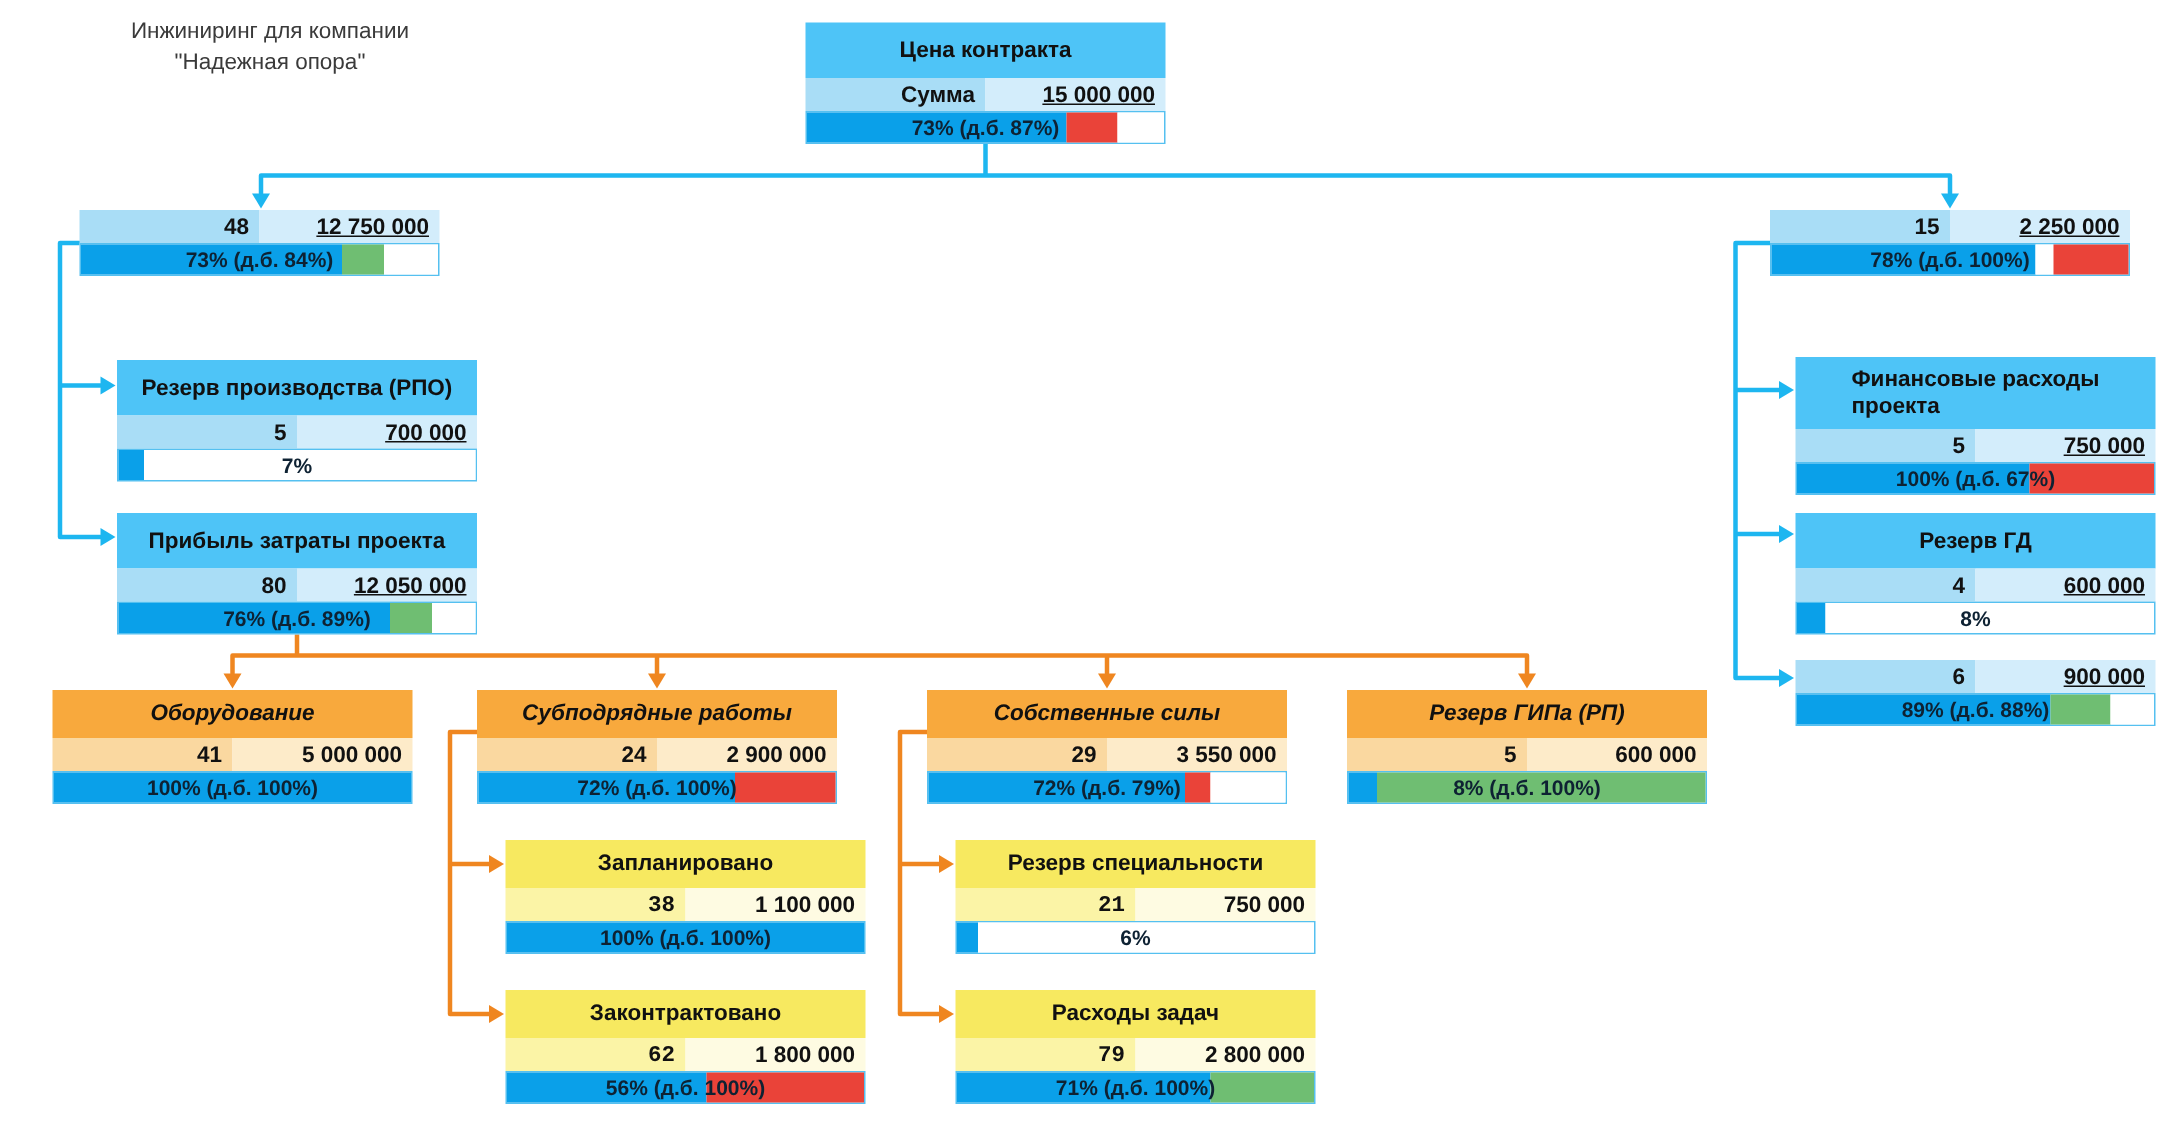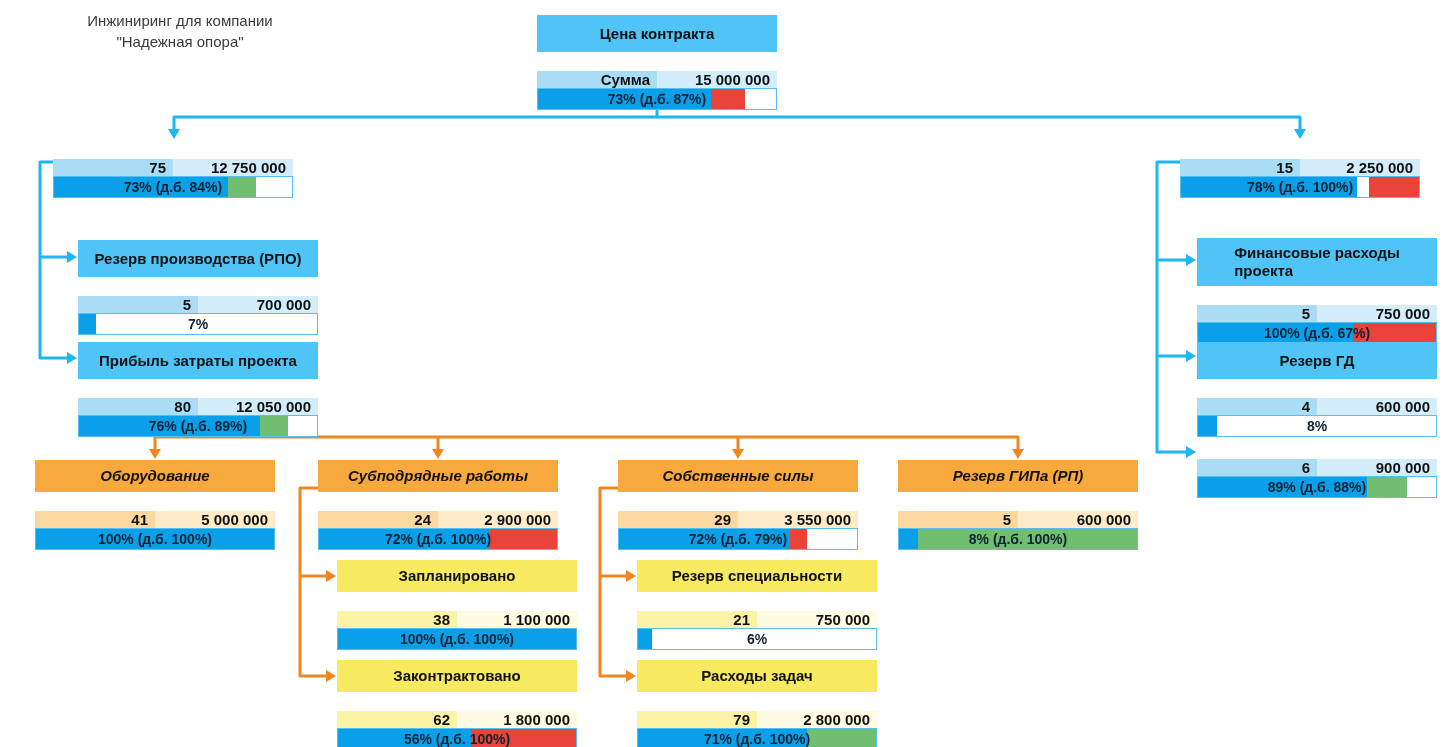--- a/index.html
+++ b/index.html
@@ -14,25 +14,25 @@
   svg .blue .arrow{fill:var(--conn-blue);stroke:none;}
   svg .orange .arrow{fill:var(--conn-orange);stroke:none;}
   .node{position:absolute;width:240px;font-size:15px;font-weight:bold;color:var(--text-dark);}
   .hdr{height:37px;display:flex;align-items:center;justify-content:center;text-align:left;
        white-space:pre-line;line-height:18px;}
   .node.h2 .hdr{height:48px;}
   .theme-orange .hdr,.theme-yellow .hdr{height:32px;}
   .theme-blue .hdr{background:var(--hdr-blue);}
   .theme-orange .hdr{background:var(--hdr-orange);font-style:italic;}
   .theme-yellow .hdr{background:var(--hdr-yellow);}
-  .stat{display:flex;height:36px;align-items:flex-end;}
+  .stat{display:flex;height:22px;}
   .cell{flex:1;display:flex;align-items:center;justify-content:flex-end;padding-right:7px;box-sizing:border-box;}
-  .theme-blue .cell.l{background:var(--cell-blue-l);}   .theme-blue .cell.r{background:var(--cell-blue-r);}
+  .theme-blue .cell.l{background:var(--cell-blue-l);}   .theme-blue .cell.r{background:var(--cell-blue-r);text-decoration:underline;}
   .theme-orange .cell.l{background:var(--cell-orange-l);} .theme-orange .cell.r{background:var(--cell-orange-r);}
-  .theme-yellow .cell.l{background:var(--cell-yellow-l);} .theme-yellow .cell.r{background:var(--cell-yellow-r);}
+  .theme-yellow .cell.l{background:var(--cell-yellow-l);font-family:Liberation Mono, monospace;} .theme-yellow .cell.r{background:var(--cell-yellow-r);}
   .track{position:relative;height:22px;display:flex;background:#fff;
          border:1px solid var(--track-border);box-sizing:border-box;}
   .seg{height:100%;width:0;}
   .seg[data-seg="blue"]{background:var(--bar-blue);}
   .seg[data-seg="red"]{background:var(--bar-red);}
   .seg[data-seg="green"]{background:var(--bar-green);}
   .seg[data-seg="white"]{background:#fff;}
   .plabel{position:absolute;left:0;top:0;right:0;bottom:0;display:flex;align-items:center;
           justify-content:center;font-size:14px;font-weight:bold;color:var(--text-progress);}
 </style>
@@ -89,21 +89,21 @@
     <div class="track">
       <div class="seg" data-seg="blue" style="width: 72.5%;"></div>
       <div class="seg" data-seg="red" style="width: 14.5%;"></div>
       <div class="seg" data-seg="white" style="width: 13%;"></div>
       <div class="plabel">73% (д.б. 87%)</div>
     </div>
   </div>
 
   <div class="node theme-blue h2" style="left:53px;top:140px">
     <div class="stat">
-      <div class="cell l">75</div>
+      <div class="cell l">48</div>
       <div class="cell r">12 750 000</div>
     </div>
     <div class="track">
       <div class="seg" data-seg="blue" style="width: 73%;"></div>
       <div class="seg" data-seg="green" style="width: 12%;"></div>
       <div class="seg" data-seg="white" style="width: 15%;"></div>
       <div class="plabel">73% (д.б. 84%)</div>
     </div>
   </div>
 

